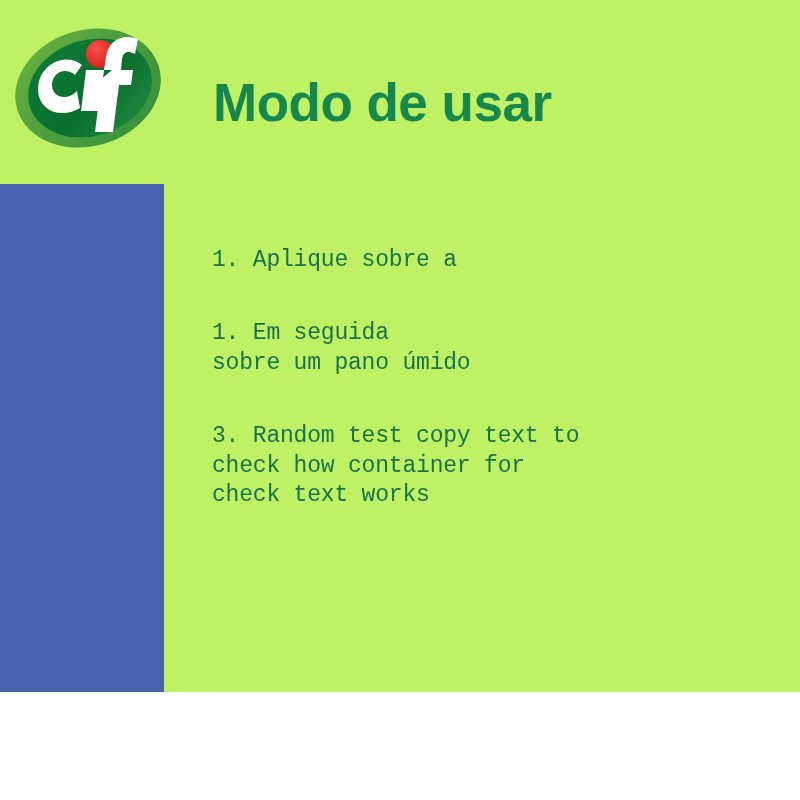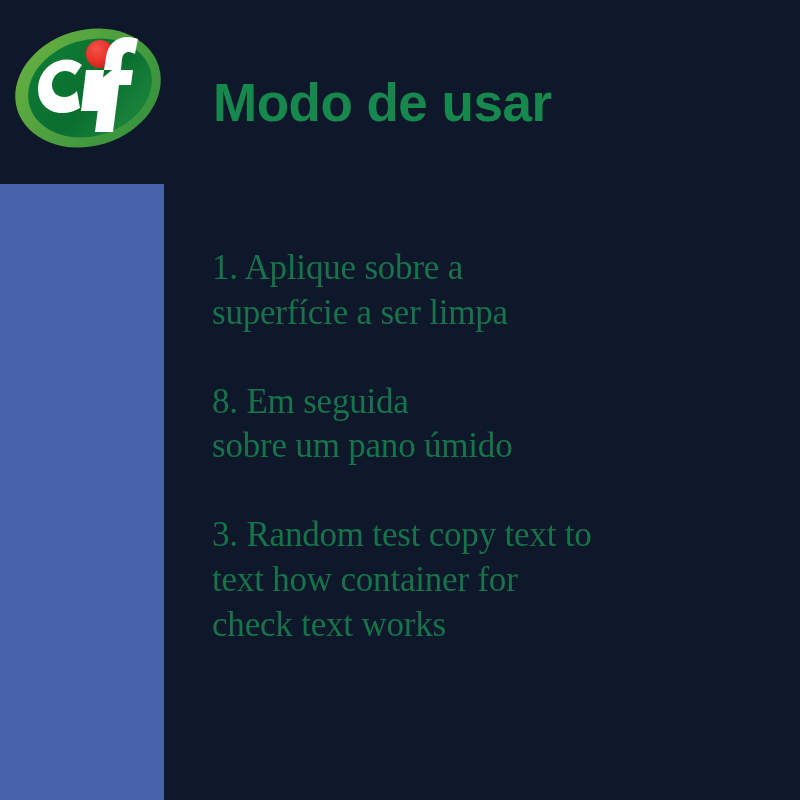--- a/index.html
+++ b/index.html
@@ -6,22 +6,22 @@
     margin: 0;
     padding: 0;
     background: #ffffff;
   }
   body {
     font-family: "Liberation Sans", sans-serif;
   }
   .canvas {
     position: relative;
     width: 800px;
-    height: 800px;
-    background: #0f172a;
+    height: 692px;
+    background: #bef264;
     overflow: hidden;
   }
 
   
   .blue-block {
     position: absolute;
     left: 0;
     top: 184px;
     width: 164px;
     height: 616px;
@@ -58,22 +58,22 @@
 
   
   .steps {
     position: absolute;
     left: 212px;
     top: 246px;
     width: 560px;
   }
   .step {
     color: #17734a;
-    font-family: Liberation Serif, serif;
-    font-size: 35px;
+    font-family: Liberation Mono, monospace;
+    font-size: 23px;
     font-weight: 400;
     line-height: 1.28;
     letter-spacing: -0.2px;
     margin-bottom: 44px;
   }
   .step:last-child {
     margin-bottom: 12px;
   }
   .step-line {
     display: block;
@@ -123,28 +123,27 @@
       <path fill="#ffffff" d="M104 52h-8l2-13c2-13 10-20 22-20 4 0 7 1 10 2l-3 15c-2-1-4-2-6-2-4 0-6 2-7 7l-1 11h12l-2 15h-12l-6 47h-18l6-47h-7z"></path>
     </svg>
   </div>
 
   <div class="page-title">Modo de usar</div>
 
   <div class="steps">
 
     <div class="step">
       <span class="step-line">1. Aplique sobre a</span>
-      <span class="step-line">superfície a ser limpa</span>
     </div>
 
     <div class="step">
-      <span class="step-line">8. Em seguida</span>
+      <span class="step-line">1. Em seguida</span>
       <span class="step-line">sobre um pano úmido</span>
     </div>
 
     <div class="step">
       <span class="step-line">3. Random test copy text to</span>
-      <span class="step-line">text how container for</span>
+      <span class="step-line">check how container for</span>
       <span class="step-line">check text works</span>
     </div>
 
   </div>
 </div>
 
 </body></html>

